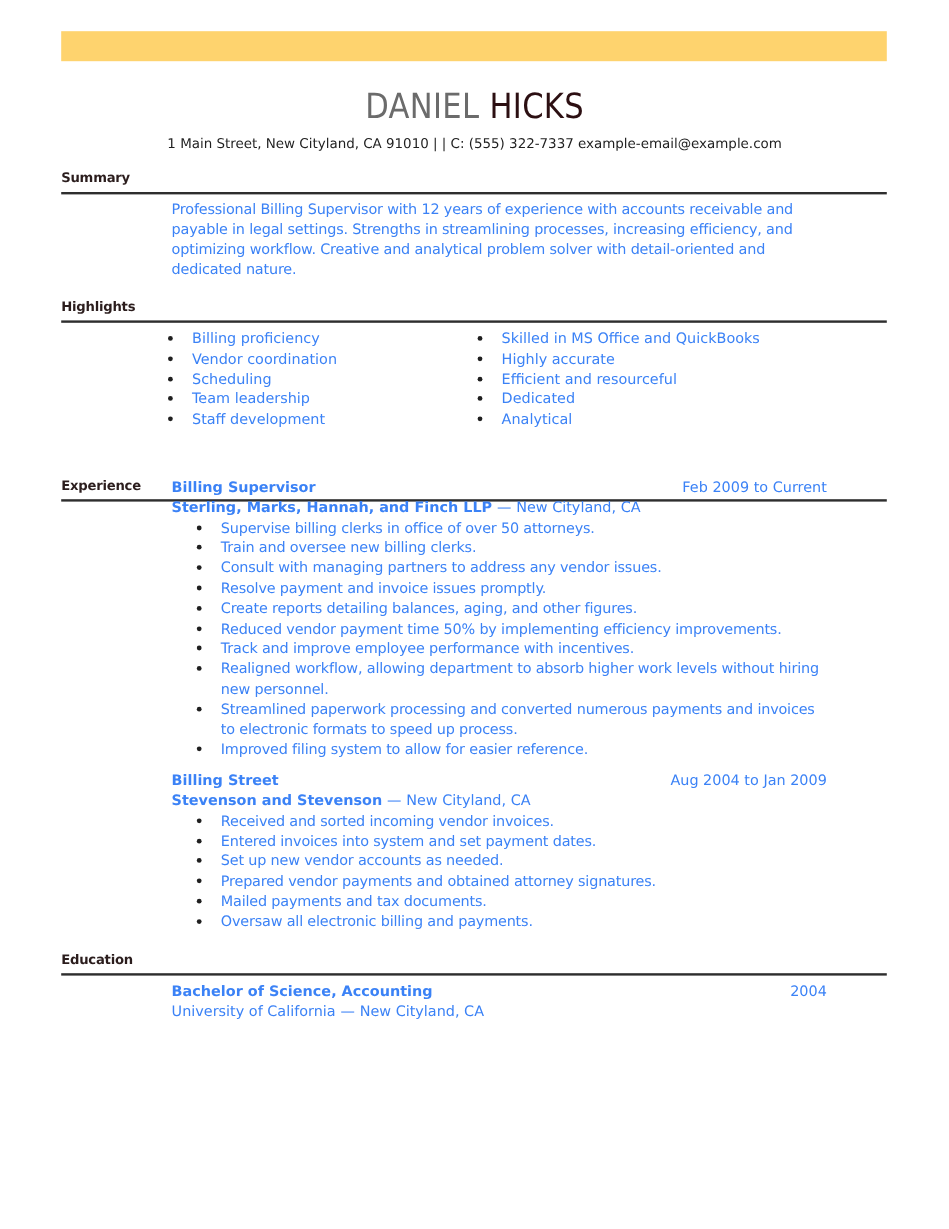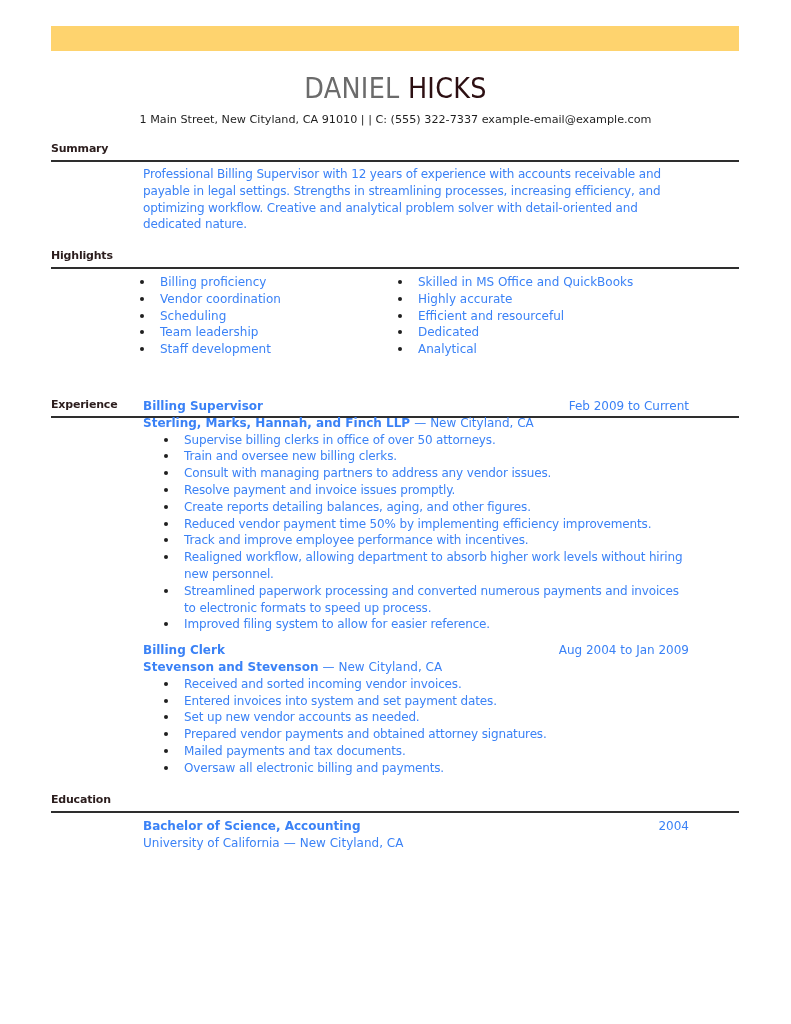--- a/index.html
+++ b/index.html
@@ -124,21 +124,21 @@
         <li>Create reports detailing balances, aging, and other figures.</li>
         <li>Reduced vendor payment time 50% by implementing efficiency improvements.</li>
         <li>Track and improve employee performance with incentives.</li>
         <li>Realigned workflow, allowing department to absorb higher work levels without hiring new personnel.</li>
         <li>Streamlined paperwork processing and converted numerous payments and invoices to electronic formats to speed up process.</li>
         <li>Improved filing system to allow for easier reference.</li>
       </ul>
     </div>
     <div class="job">
       <div class="job-row">
-        <span class="job-title">Billing Clerk</span>
+        <span class="job-title">Billing Street</span>
         <span class="job-dates">Aug 2004 to Jan 2009</span>
       </div>
       <div>
         <span class="job-company">Stevenson and Stevenson</span><span class="job-dash">—</span><span class="job-loc">New Cityland, CA</span>
       </div>
       <ul class="bullets">
         <li>Received and sorted incoming vendor invoices.</li>
         <li>Entered invoices into system and set payment dates.</li>
         <li>Set up new vendor accounts as needed.</li>
         <li>Prepared vendor payments and obtained attorney signatures.</li>

